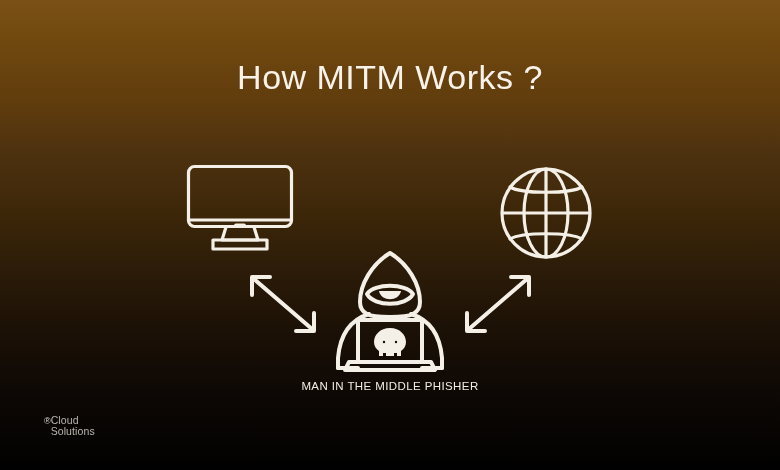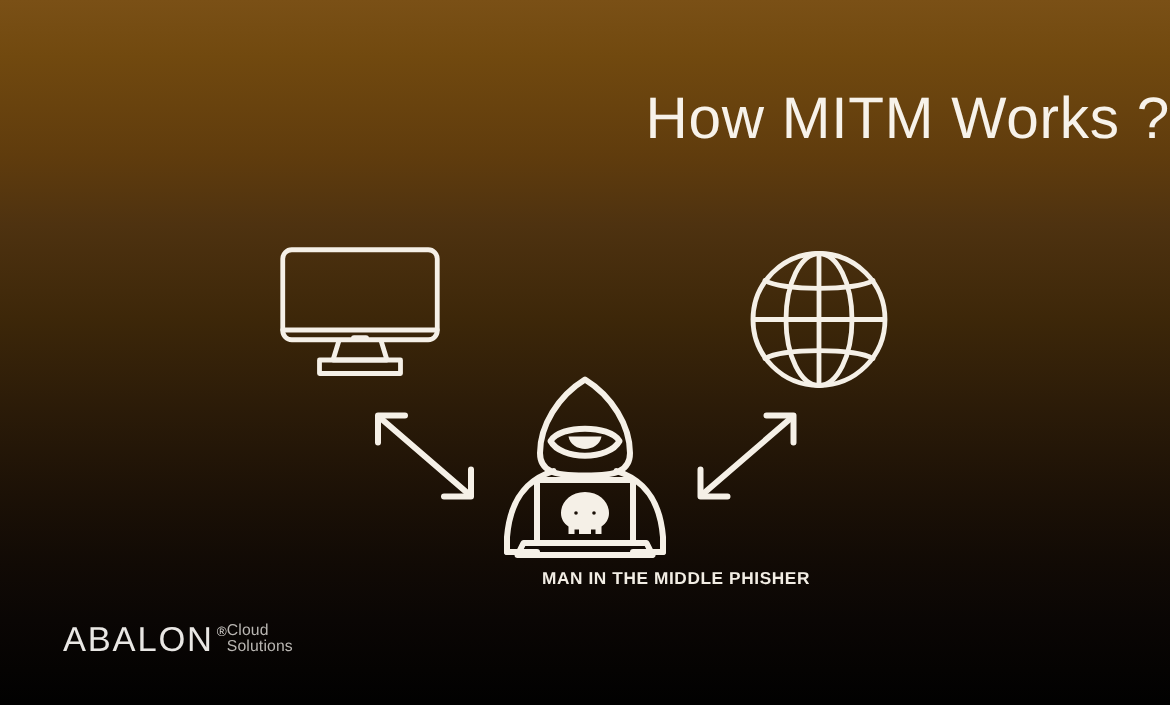--- a/index.html
+++ b/index.html
@@ -32,22 +32,22 @@
         #010101 100%);
     overflow: hidden;
   }
 
   
   .title {
     position: absolute;
     left: 0;
     top: 58px;
     width: 780px;
-    text-align: right;
-    font-size: 39px;
+    text-align: center;
+    font-size: 34px;
     font-weight: 300;
     letter-spacing: 0.5px;
     color: #f7f2ea;
     white-space: nowrap;
   }
 
   
   .monitor {
     position: absolute;
     left: 186px;
@@ -94,23 +94,23 @@
     width: 180px;
     height: 26px;
     display: block;
   }
 
   .phisher-label {
     position: absolute;
     left: 240px;
     top: 380px;
     width: 300px;
-    text-align: right;
+    text-align: center;
     font-size: 11.5px;
-    font-weight: bold;
+    font-weight: normal;
     letter-spacing: 0.4px;
     color: #f2ede4;
     white-space: nowrap;
   }
 
   
   .arrow-left {
     position: absolute;
     left: 243px;
     top: 268px;
@@ -225,21 +225,20 @@
                L57 106 L61 106 L61 103 L64 103 L64 106 L72 106 L72 103 L75 103
                L75 106 L79 106 L79 101 C82 99, 84 96, 84 92 C84 85, 78 78, 68 78 Z" fill="#f5f0e7" stroke="none"></path>
       <circle cx="62" cy="92" r="3.2" fill="#1a1008"></circle>
       <circle cx="74" cy="92" r="3.2" fill="#1a1008"></circle>
     </svg>
   </div>
 
   <div class="phisher-label">MAN IN THE MIDDLE PHISHER</div>
 
   <div class="logo">
-    <span class="logo-main">ABALON</span>
     <span class="logo-reg">®</span>
     <span class="logo-sub">
       <div>Cloud</div>
       <div>Solutions</div>
     </span>
   </div>
 
 </div>
 
 </body></html>

